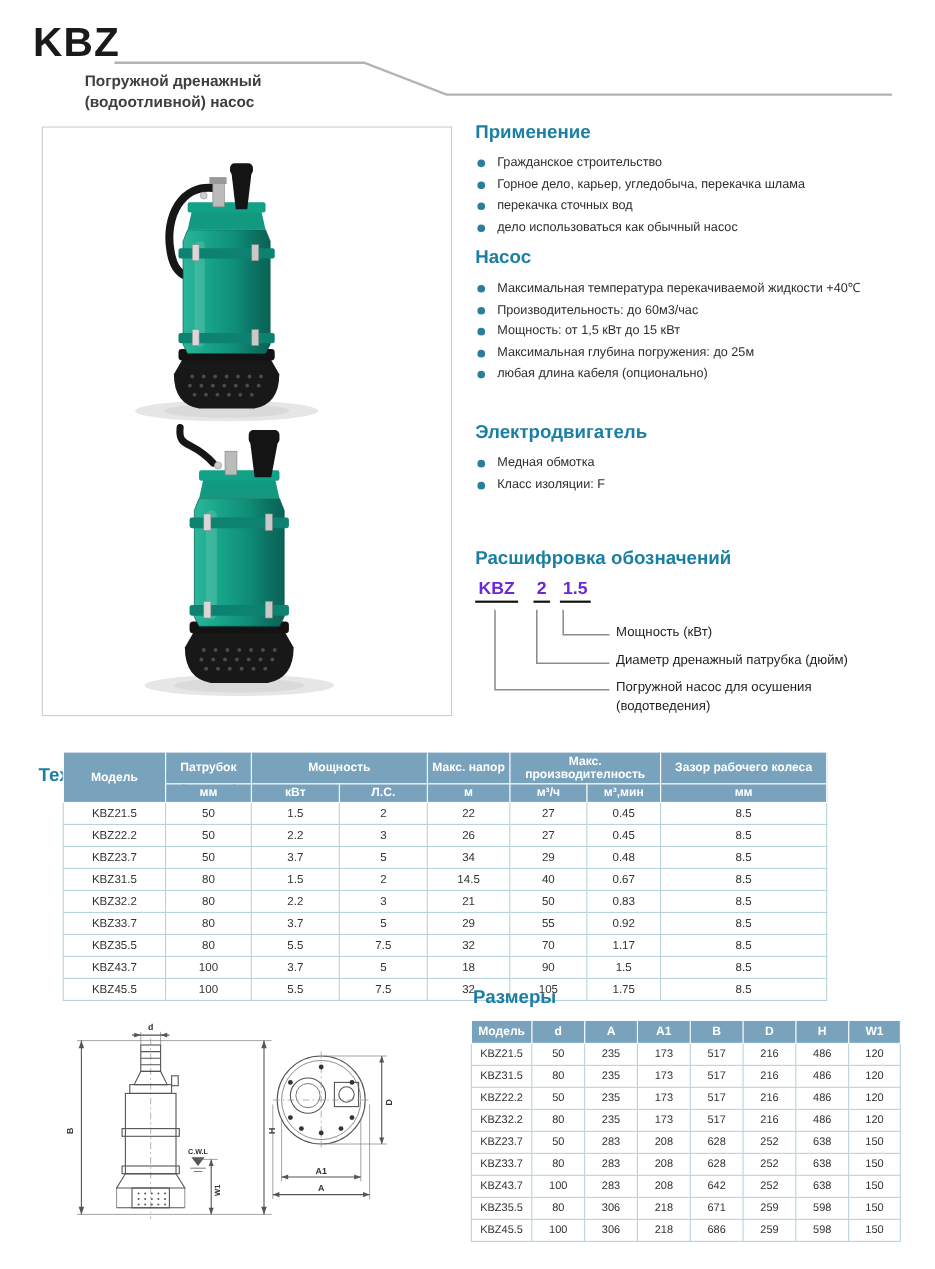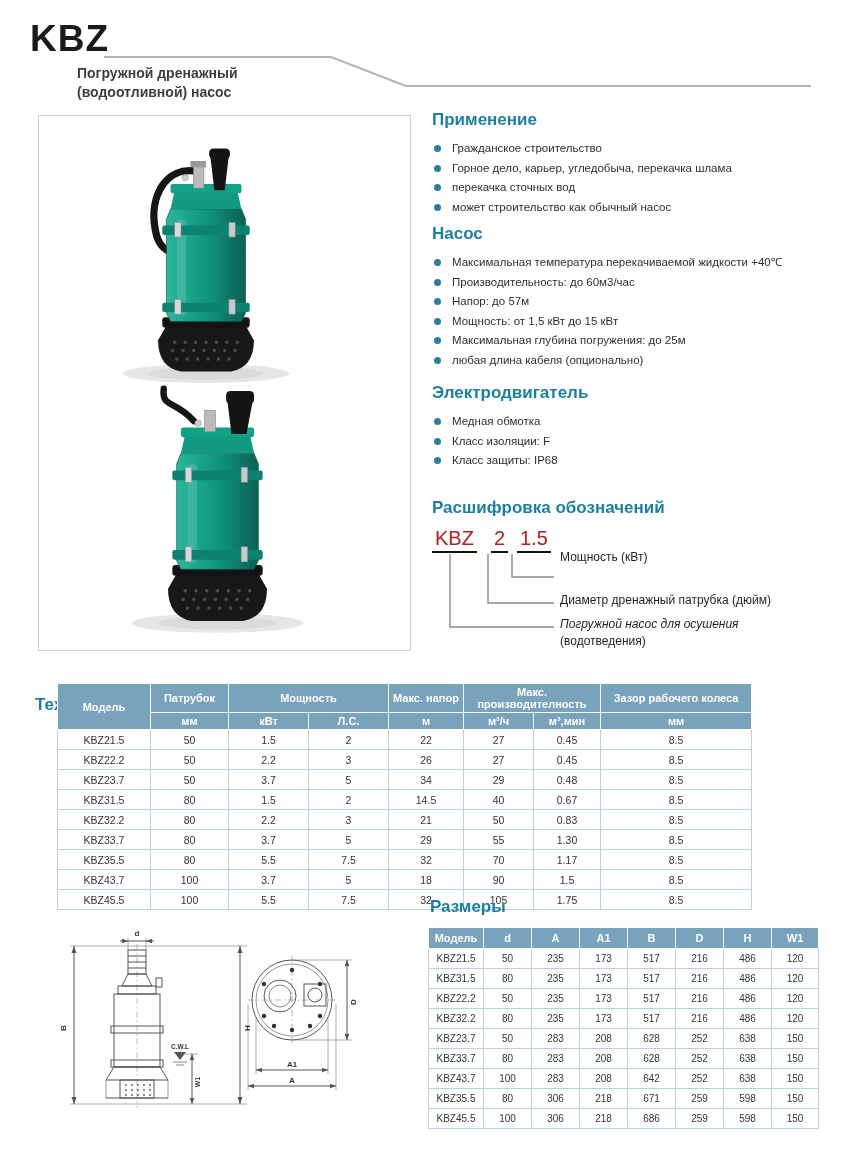--- a/index.html
+++ b/index.html
@@ -20,21 +20,21 @@
 
   
   .sec{position:absolute;left:432px;width:402px;}
   .sec h2{margin:0 0 9px 0;font-size:17px;font-weight:bold;color:#1b7fa4;}
   .bullet-item{display:flex;align-items:flex-start;line-height:19.5px;}
   .dot{flex:0 0 7px;width:7px;height:7px;border-radius:50%;background:#2a7e9d;
         margin:6px 11px 0 2px;}
   .bullet-text{font-size:11.5px;color:#2e2e2e;}
 
   
-  .code-row{margin-top:8px;font-size:20px;font-weight:normal;color:#b91c1c;}
+  .code-row{margin-top:8px;font-size:16px;font-weight:bold;color:#6d28d9;}
   .code-token{display:inline-block;border-bottom:2px solid #111;padding:0 3px 1px;}
   .t1{margin-right:14px;} .t2{margin-right:9px;}
   .dec-lines{position:absolute;left:0;top:56px;width:402px;height:90px;}
   .dec-label{position:absolute;left:128px;font-size:12px;color:#1f1f1f;white-space:nowrap;}
 
   
   .tbl-title{position:absolute;font-size:17px;font-weight:bold;color:#1b7fa4;}
   table{border-collapse:collapse;table-layout:fixed;}
   .tech-table{position:absolute;left:57px;top:683px;width:694px;}
   .dims-table{position:absolute;left:428px;top:927px;width:390px;}
@@ -182,42 +182,38 @@
         <div class="bullet-item">
           <span class="dot"></span>
           <span class="bullet-text">Горное дело, карьер, угледобыча, перекачка шлама</span>
         </div>
         <div class="bullet-item">
           <span class="dot"></span>
           <span class="bullet-text">перекачка сточных вод</span>
         </div>
         <div class="bullet-item">
           <span class="dot"></span>
-          <span class="bullet-text">может строительство как обычный насос</span>
+          <span class="bullet-text">дело использоваться как обычный насос</span>
         </div>
       </div>
   </div>
 
   <div class="sec" style="top:224px;">
     <h2>Насос</h2>
     <div>
         <div class="bullet-item">
           <span class="dot"></span>
           <span class="bullet-text">Максимальная температура перекачиваемой жидкости +40℃</span>
         </div>
         <div class="bullet-item">
           <span class="dot"></span>
           <span class="bullet-text">Производительность: до 60м3/час</span>
         </div>
         <div class="bullet-item">
           <span class="dot"></span>
-          <span class="bullet-text">Напор: до 57м</span>
-        </div>
-        <div class="bullet-item">
-          <span class="dot"></span>
           <span class="bullet-text">Мощность: от 1,5 кВт до 15 кВт</span>
         </div>
         <div class="bullet-item">
           <span class="dot"></span>
           <span class="bullet-text">Максимальная глубина погружения: до 25м</span>
         </div>
         <div class="bullet-item">
           <span class="dot"></span>
           <span class="bullet-text">любая длина кабеля (опционально)</span>
         </div>
@@ -227,41 +223,37 @@
   <div class="sec" style="top:383px;">
     <h2>Электродвигатель</h2>
     <div>
         <div class="bullet-item">
           <span class="dot"></span>
           <span class="bullet-text">Медная обмотка</span>
         </div>
         <div class="bullet-item">
           <span class="dot"></span>
           <span class="bullet-text">Класс изоляции: F</span>
-        </div>
-        <div class="bullet-item">
-          <span class="dot"></span>
-          <span class="bullet-text">Класс защиты: IP68</span>
         </div>
       </div>
   </div>
 
   <div class="sec" style="top:498px;height:150px;">
     <h2>Расшифровка обозначений</h2>
     <div class="code-row">
       <span class="code-token t1">KBZ</span><span class="code-token t2">2</span><span class="code-token">1.5</span>
     </div>
     <svg class="dec-lines" viewBox="0 0 402 90">
       <polyline points="80,0 80,23 122,23" fill="none" stroke="#8c8c8c" stroke-width="1.4"></polyline>
       <polyline points="56,0 56,49 122,49" fill="none" stroke="#8c8c8c" stroke-width="1.4"></polyline>
       <polyline points="18,0 18,73 122,73" fill="none" stroke="#8c8c8c" stroke-width="1.4"></polyline>
     </svg>
-    <div class="dec-label" style="top:52px;">Мощность (кВт)</div>
+    <div class="dec-label" style="top:69px;">Мощность (кВт)</div>
     <div class="dec-label" style="top:95px;">Диаметр дренажный патрубка (дюйм)</div>
-    <div class="dec-label" style="top:119px;font-style:italic;">Погружной насос для осушения</div>
+    <div class="dec-label" style="top:119px;">Погружной насос для осушения</div>
     <div class="dec-label" style="top:136px;">(водотведения)</div>
   </div>
 
   <div class="tbl-title" style="left:35px;top:651px;margin-top:44px;">Технические характеристики</div>
   <table class="tech-table">
     <colgroup>
       <col style="width:93px">
         <col style="width:78px">
         <col style="width:80px">
         <col style="width:80px">
@@ -340,21 +332,21 @@
           <td>0.83</td>
           <td>8.5</td>
         </tr>
         <tr>
           <td>KBZ33.7</td>
           <td>80</td>
           <td>3.7</td>
           <td>5</td>
           <td>29</td>
           <td>55</td>
-          <td>1.30</td>
+          <td>0.92</td>
           <td>8.5</td>
         </tr>
         <tr>
           <td>KBZ35.5</td>
           <td>80</td>
           <td>5.5</td>
           <td>7.5</td>
           <td>32</td>
           <td>70</td>
           <td>1.17</td>

